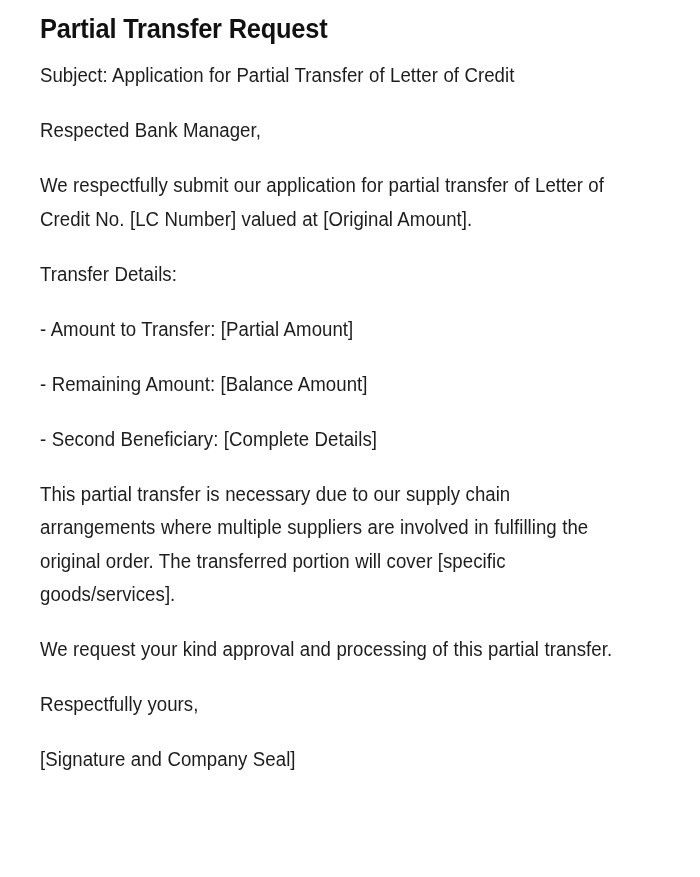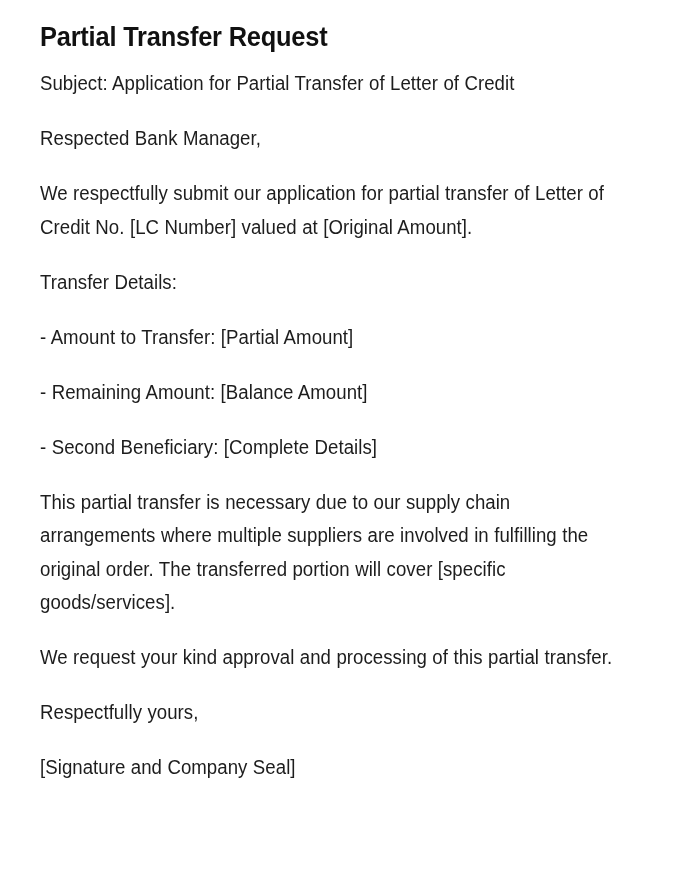--- a/index.html
+++ b/index.html
@@ -14,21 +14,21 @@
     overflow: hidden;
     font-family: "Liberation Sans", "DejaVu Sans", sans-serif;
     color: #1d1d1d;
     -webkit-font-smoothing: antialiased;
   }
 
   .page {
     box-sizing: border-box;
     width: 700px;
     min-height: 877px;
-    padding: 20px 40px 0 40px;
+    padding: 12px 40px 0 40px;
     background: #ffffff;
   }
 
   .doc-title {
     font-family: "Liberation Sans Narrow", "Liberation Sans", "DejaVu Sans Condensed", sans-serif;
     font-size: 27px;
     font-weight: 700;
     line-height: 34px;
     letter-spacing: -0.2px;
     color: #111111;

